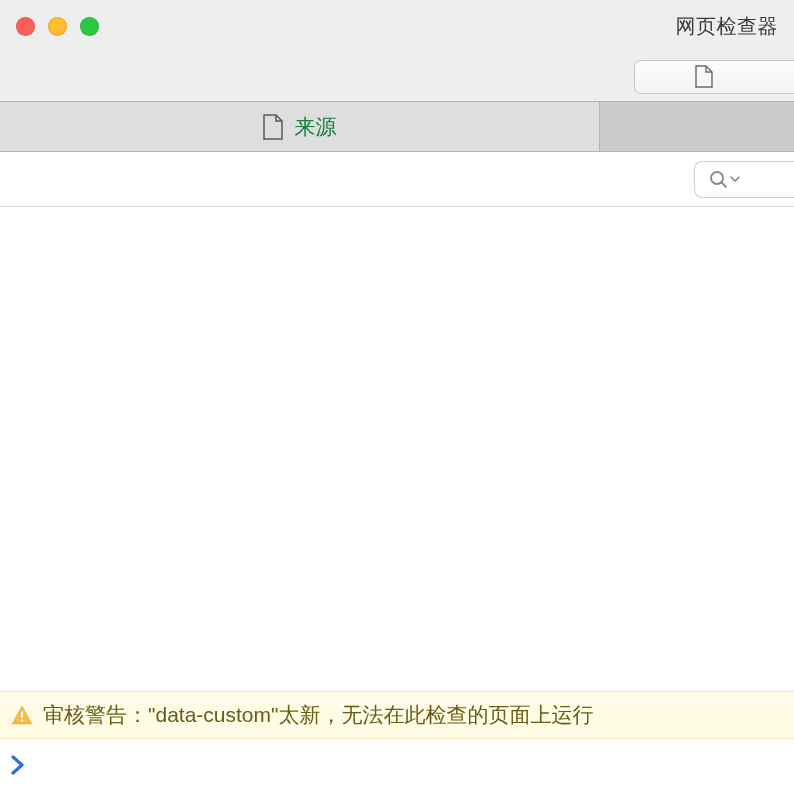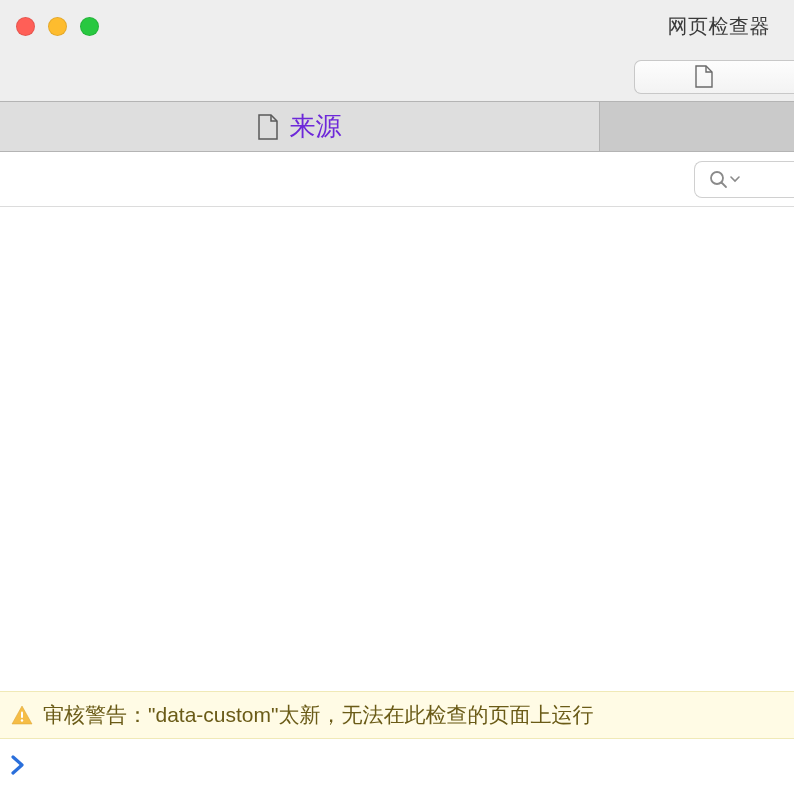--- a/index.html
+++ b/index.html
@@ -31,21 +31,21 @@
     .traffic-light {
       width: 19px;
       height: 19px;
       border-radius: 50%;
     }
     .tl-close { background: #ff5f57; border: 0.5px solid rgba(0,0,0,0.1); }
     .tl-min { background: #febc2e; border: 0.5px solid rgba(0,0,0,0.1); }
     .tl-max { background: #28c840; border: 0.5px solid rgba(0,0,0,0.1); }
     .title-text {
       position: absolute;
-      right: 16px;
+      right: 8px;
       top: 0;
       height: 52px;
       display: flex;
       align-items: center;
       font-size: 20px;
       color: #3a3a3a;
       padding-right: 8px;
       letter-spacing: 0.5px;
     }
     .toolbar {
@@ -81,22 +81,22 @@
       border-bottom: 1px solid #b4b4b4;
     }
     .tab-active {
       flex: 0 0 600px;
       background: #dedede;
       display: flex;
       align-items: center;
       justify-content: center;
       gap: 12px;
       border-right: 1px solid #b4b4b4;
-      font-size: 26px;
-      color: #6d28d9;
+      font-size: 21px;
+      color: #15803d;
     }
     .tab-inactive {
       flex: 1;
       background: #cacaca;
     }
     .filterbar {
       height: 55px;
       background: #ffffff;
       border-bottom: 1px solid #dcdcdc;
       display: flex;

